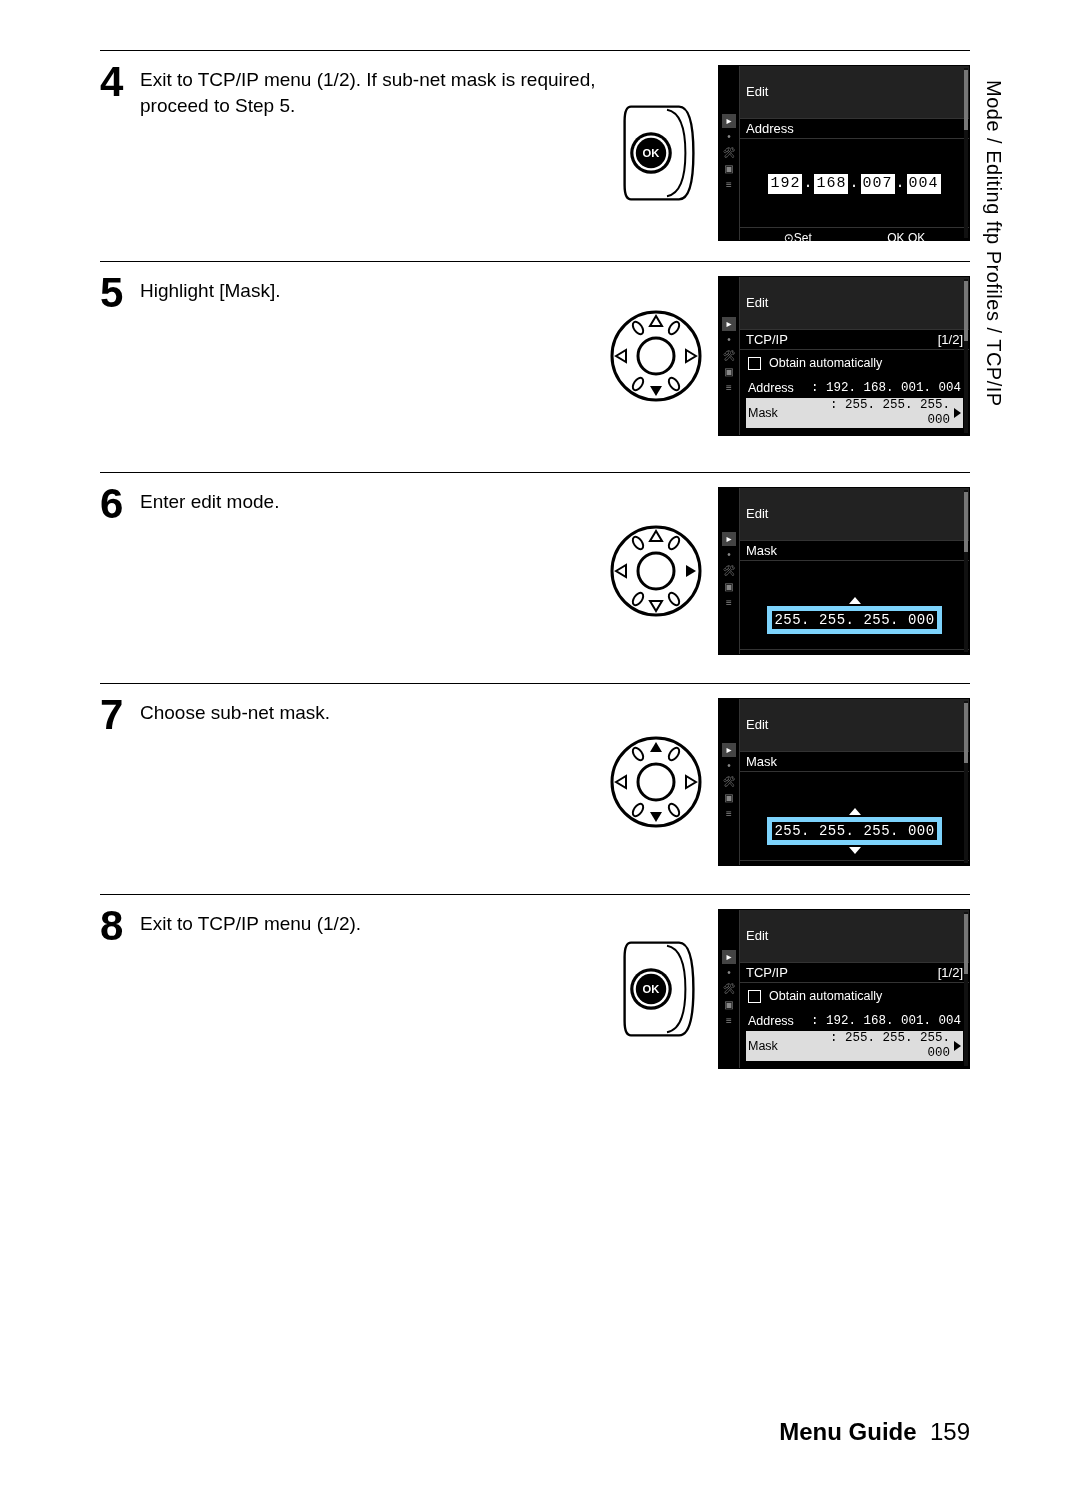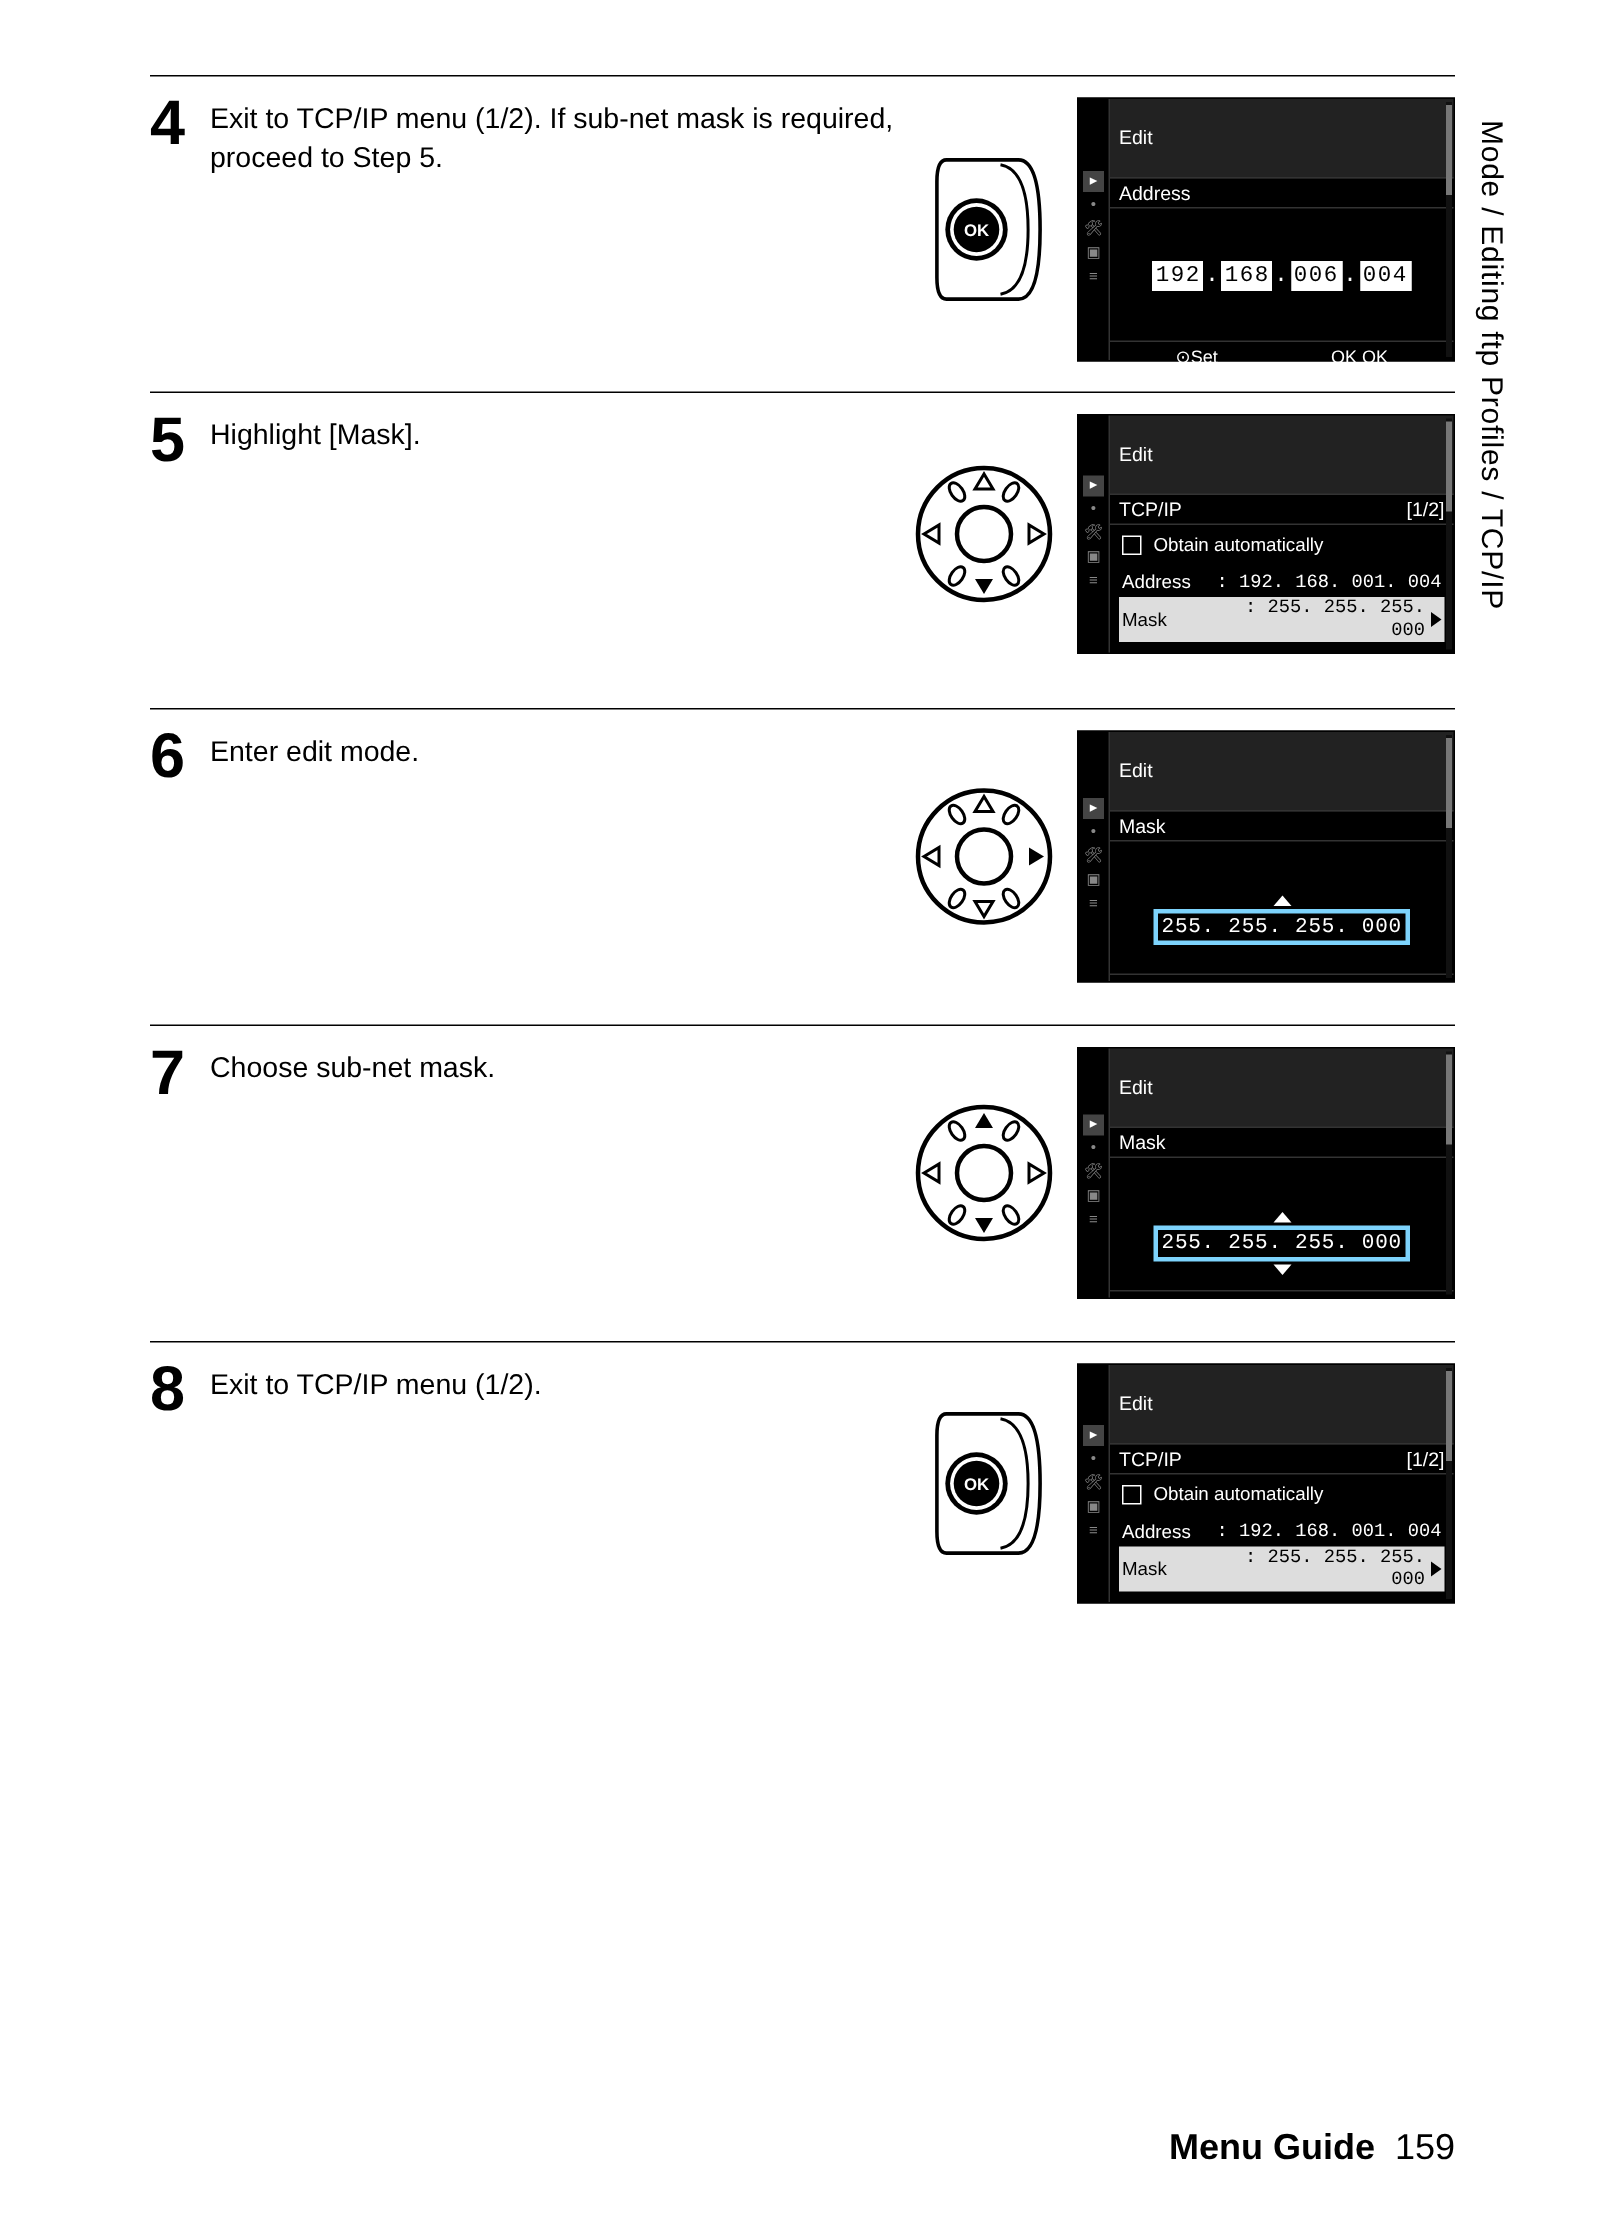--- a/index.html
+++ b/index.html
@@ -151,21 +151,21 @@
   .ip-center {
     position:absolute; left:0; right:0; top:40%;
     text-align:center;
   }
   .mask-center {
     position:absolute; left:0; right:0; top:38%;
     text-align:center;
   }
   .mask-box {
     display:inline-block;
-    border:3px solid #7dd3fc;
+    border:5px solid #7dd3fc;
     padding:1px 2px;
     font-family:"Courier New", monospace;
     font-size:14px;
     letter-spacing: 0.5px;
   }
   .tri-up, .tri-down {
     display:block;
     width:0;height:0;
     border-left:6px solid transparent;
     border-right:6px solid transparent;
@@ -235,21 +235,21 @@
             </div>
             <div class="lcd-main" style="position:relative;height:100%;">
               <div class="lcd-title">
                   <span>Edit</span>
                 </div>
               <div class="lcd-sub">
                   <span>Address</span>
                 </div>
               <div class="lcd-body">
                 <div class="ip-center ip-digits">
-                  <span class="ip-box">192</span>.<span class="ip-box">168</span>.<span class="ip-box">006</span>.<span class="ip-box">004</span>
+                  <span class="ip-box">192</span>.<span class="ip-box">168</span>.<span class="ip-box">007</span>.<span class="ip-box">004</span>
                 </div>
               </div>
               <div class="lcd-foot">
                 <span>⊙Set</span>
                 <span>OK OK</span>
               </div>
             </div>
           </div>
           <div class="scroll-track"></div>
           <div class="scroll-thumb" style="top:4px;height:60px;"></div>

